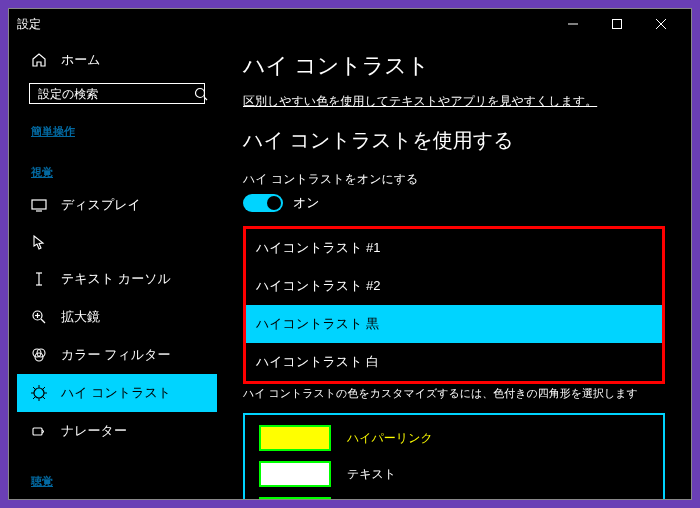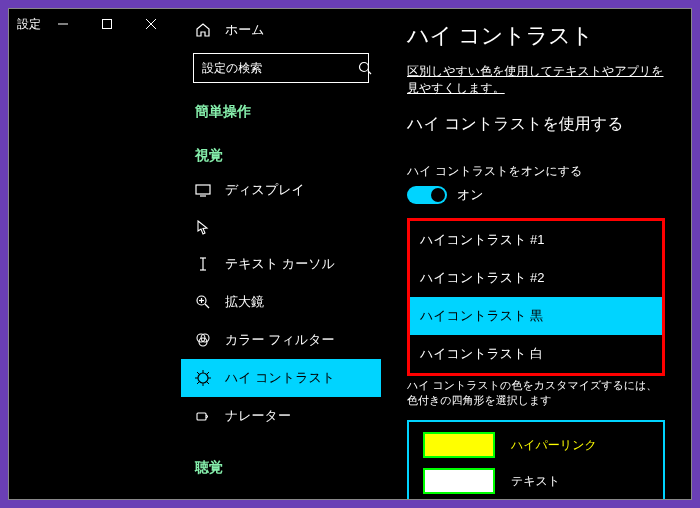--- a/index.html
+++ b/index.html
@@ -1,36 +1,36 @@
 <!DOCTYPE html>
 <html><head>
   <meta charset="utf-8">
   <style>
     * { margin: 0; padding: 0; box-sizing: border-box; }
     body { width: 700px; height: 508px; background: #6a3fb5; font-family: "Yu Gothic UI", "Meiryo", sans-serif; overflow: hidden; position: relative; }
     .outer { position: absolute; top: 8px; left: 8px; right: 8px; bottom: 8px; border: 1px solid #888; background: #000; }
-    .window { width: 100%; height: 100%; background: #000; display: flex; color: #fff; }
+    .window { width: 100%; height: 100%; background: #000; display: flex; flex-direction: column; color: #fff; }
     .titlebar { height: 30px; display: flex; align-items: center; padding: 0 8px; }
     .titlebar .title { font-size: 12px; flex: 1; }
     .win-btns { display: flex; gap: 0; }
     .win-btn { width: 44px; height: 30px; display: flex; align-items: center; justify-content: center; }
     .body { flex: 1; display: flex; overflow: hidden; }
-    .sidebar { width: 200px; background: #000; display: flex; flex-direction: column; padding: 4px 0; overflow-y: auto; }
+    .sidebar { width: 200px; background: #000; display: flex; flex-direction: column; padding: 4px 0; overflow-y: auto; margin-left: 8px; }
     .home-row { display: flex; align-items: center; padding: 8px 14px; gap: 14px; font-size: 13px; }
     .searchbox { margin: 6px 12px 10px; border: 1px solid #fff; height: 30px; display: flex; align-items: center; padding: 0 8px; }
     .searchbox input { background: transparent; border: none; color: #22c55e; font-size: 12px; flex: 1; outline: none; }
     .searchbox input::placeholder { color: #fff; }
-    .sect-head { padding: 10px 14px 6px; font-size: 14px; font-weight: bold; color: #86efac; }
+    .sect-head { padding: 10px 14px 6px; font-size: 11px; font-weight: bold; color: #0369a1; text-decoration: underline; }
     .nav-item { display: flex; align-items: center; gap: 14px; padding: 10px 14px; font-size: 13px; cursor: pointer; }
     .nav-item.active { background: #00d4ff; color: #000; }
     .ico { width: 16px; height: 16px; display: inline-flex; align-items: center; justify-content: center; flex-shrink: 0; }
     .content { flex: 1; padding: 12px 26px 0 26px; overflow-y: auto; position: relative; }
     .h1 { font-size: 22px; font-weight: 300; margin-bottom: 12px; }
     .desc { font-size: 12px; color: #fff; margin-bottom: 17px; text-decoration: underline; }
-    .h2 { font-size: 16px; font-weight: 400; margin-bottom: 28px; }
+    .h2 { font-size: 20px; font-weight: 400; margin-bottom: 17px; }
     .sublabel { font-size: 12px; margin-bottom: 6px; }
     .toggle-row { display: flex; align-items: center; gap: 10px; margin-bottom: 14px; }
     .toggle { width: 40px; height: 18px; border-radius: 9px; background: #00d4ff; position: relative; }
     .toggle .knob { position: absolute; right: 2px; top: 2px; width: 14px; height: 14px; border-radius: 50%; background: #000; }
     .dropdown-box { border: 3px solid #ff0000; background: #000; margin-bottom: 2px; }
     .dd-item { padding: 10px 10px; font-size: 13px; cursor: pointer; }
     .dd-item.selected { background: #00d4ff; color: #000; }
     .help-text { font-size: 11px; margin-bottom: 12px; background: #000; }
     .color-section { border: 2px solid #00d4ff; padding: 10px 14px 0 14px; margin-top: 6px; }
     .color-row { display: flex; align-items: center; gap: 16px; margin-bottom: 10px; }

